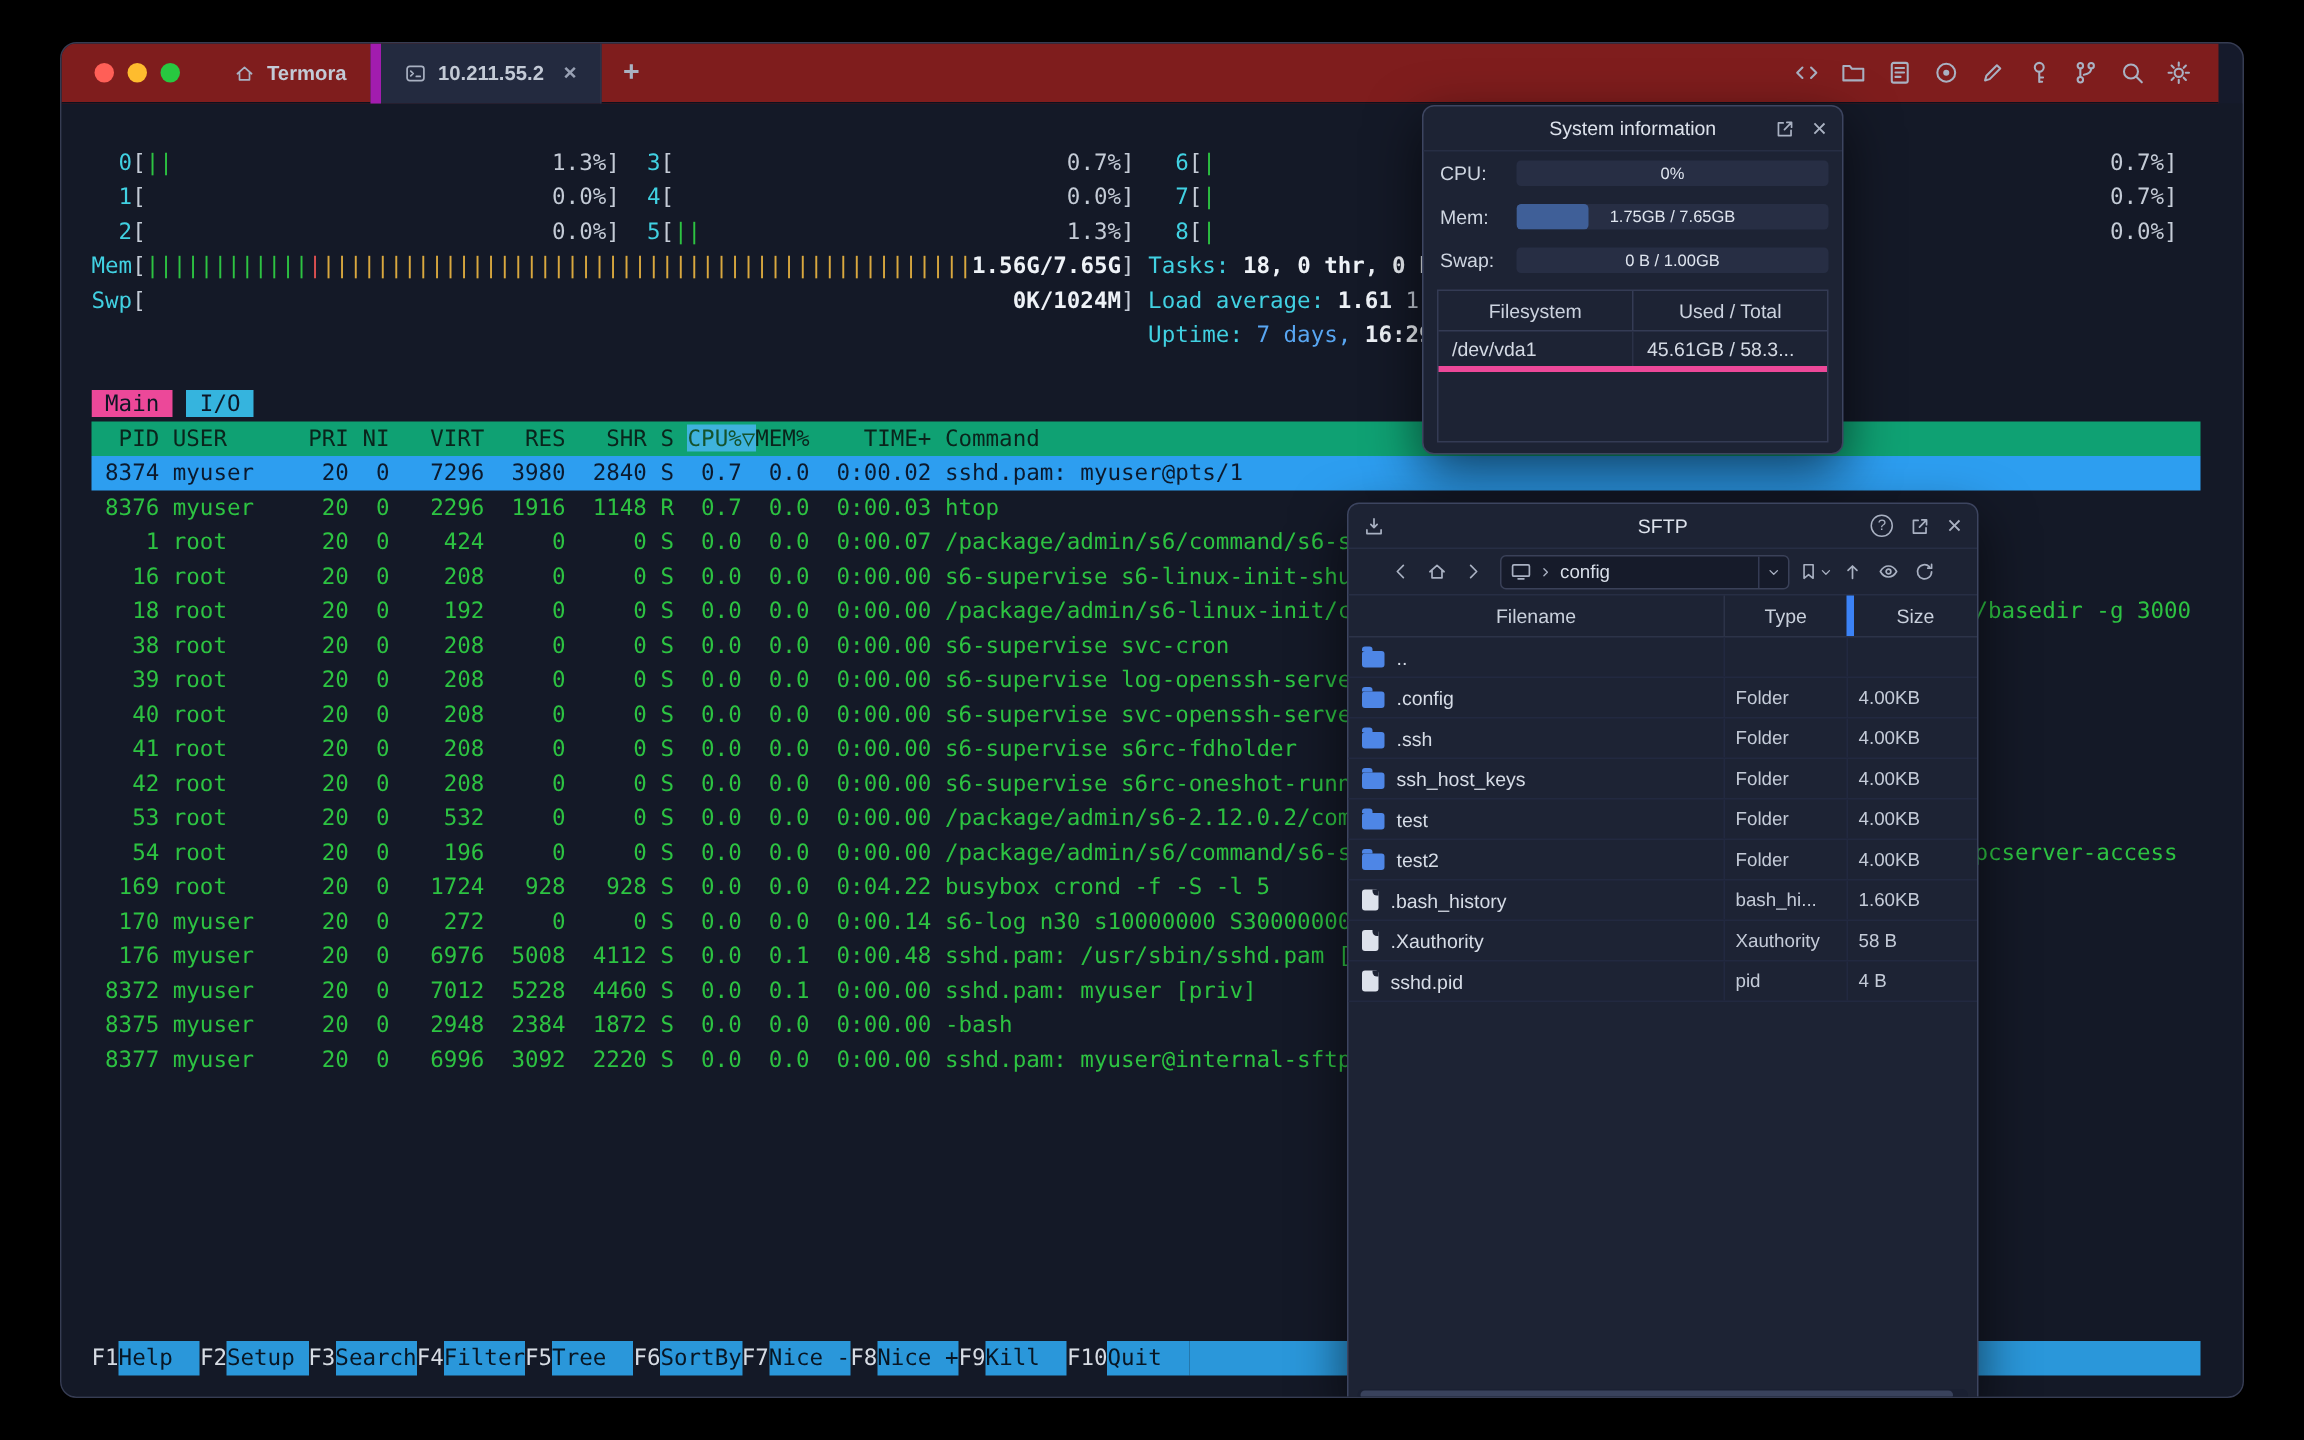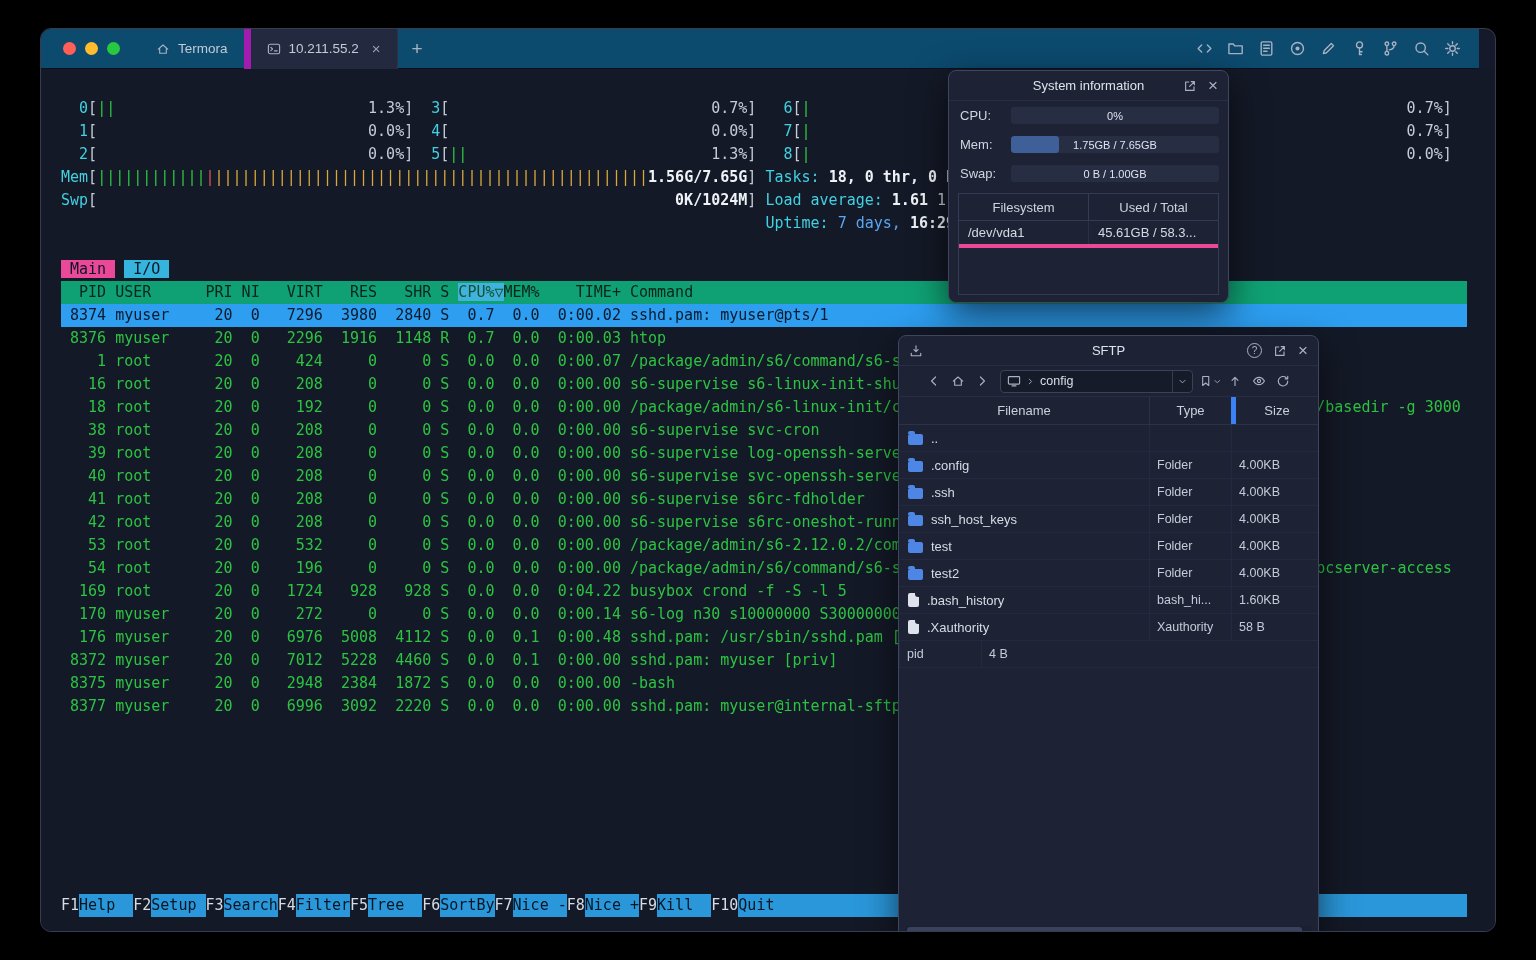--- a/index.html
+++ b/index.html
@@ -3,22 +3,22 @@
 <meta charset="utf-8">
 <style>
   * { margin:0; padding:0; box-sizing:border-box; }
   html,body { width:1536px; height:960px; background:#000; overflow:hidden;
               font-family:"Liberation Sans", sans-serif; position:relative; }
 
   
   .window { position:absolute; left:40px; top:28px; width:1456px; height:904px;
             background:#151a2b; border:1px solid #363c52; border-radius:11px;
             overflow:hidden; box-shadow:0 22px 70px rgba(0,0,0,.75); }
-  .titlebar { position:absolute; top:0; left:0; right:16px; height:40px; background:#0c4a6e;
-              border-bottom:1px solid #0d111e; display:flex; align-items:center; z-index:9; }
+  .titlebar { position:absolute; top:0; left:0; right:16px; height:40px; background:#7f1d1d;
+              border-bottom:1px solid #0d111e; display:flex; align-items:center; z-index:9;font-weight:bold; }
   .traffic { display:flex; gap:9px; padding:0 20px 0 22px; }
   .dot { width:13px; height:13px; border-radius:50%; }
   .dot.r { background:#ff5f57; } .dot.y { background:#febc2e; } .dot.g { background:#28c840; }
   .tab { display:flex; align-items:center; gap:8px; height:40px; padding:0 16px;
          color:#c3cad6; font-size:13.5px; white-space:nowrap; }
   .tab.active { background:#232a3f; border-left:7px solid #a21caf; border-right:1px solid #2c3349; }
   .tclose { color:#98a0b3; font-size:15px; margin-left:5px; }
   .newtab { color:#aab2c2; font-size:19px; padding:0 14px; }
   .tb-icons { margin-left:auto; display:flex; align-items:center; gap:14px; padding-right:18px; }
   .svgi { display:inline-flex; width:17px; height:17px; }
@@ -456,20 +456,24 @@
         </div>
         <div class="sftp-row">
           <div class="cell-name">
             <span class="ic-file"></span>
             <span>.Xauthority</span>
           </div>
           <div class="cell-type">Xauthority</div>
           <div class="cell-size">58 B</div>
         </div>
         <div class="sftp-row">
+          <div class="cell-name">
+            <span class="ic-file"></span>
+            <span>sshd.pid</span>
+          </div>
           <div class="cell-type">pid</div>
           <div class="cell-size">4 B</div>
         </div>
       </div>
     <div class="sftp-scroll">
       <div class="sftp-thumb"></div>
     </div>
   </div>
 
 </div>

